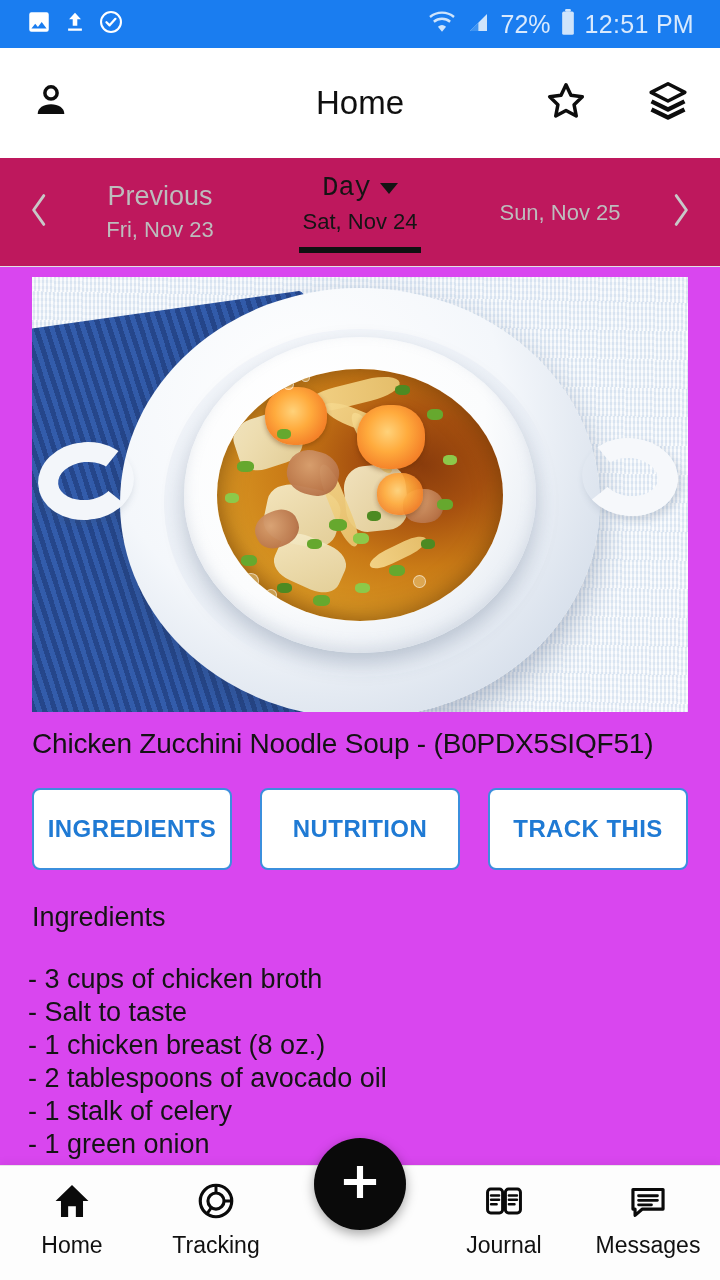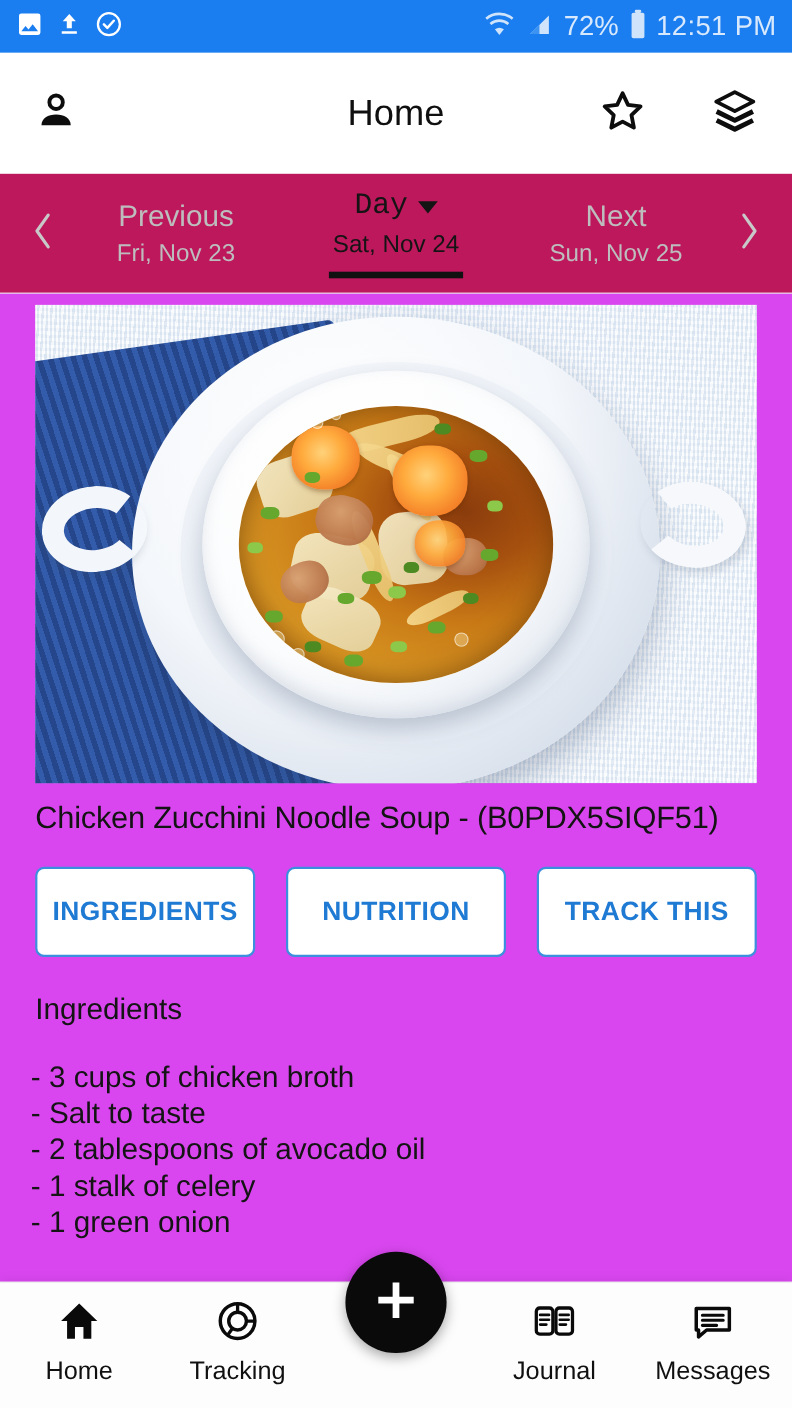--- a/index.html
+++ b/index.html
@@ -8,21 +8,21 @@
     background: #ffffff;
     font-family: "Liberation Sans", sans-serif;
     overflow: hidden;
   }
   .phone { position: relative; width: 720px; height: 1280px; background: #fff; overflow: hidden; }
 
   
   .statusbar {
     height: 48px; background: #1a7df0;
     display: flex; align-items: center; justify-content: space-between;
-    padding: 0 14px;
+    padding: 0 26px;
   }
   .sb-left { display: flex; align-items: center; gap: 12px; }
   .sb-right { display: flex; align-items: center; gap: 9px; }
   .sb-time {
     color: #d8e9fd; font-size: 25px; letter-spacing: .3px;
     font-family: "Liberation Sans", sans-serif;
   }
   .sb-batt-text { color: #d8e9fd; font-size: 25px; }
 
   
@@ -283,21 +283,20 @@
     </div>
     <div class="dn-col dn-active">
       <div class="dn-top">
         <span>Day</span>
         <span class="caret"></span>
       </div>
       <div class="dn-bot">Sat, Nov 24</div>
       <div class="underline"></div>
     </div>
     <div class="dn-col dn-muted">
-      <div class="dn-top">Next</div>
       <div class="dn-bot">Sun, Nov 25</div>
     </div>
     <div class="chev">
       <svg width="30" height="48" viewBox="0 0 24 40">
           <path fill="none" stroke="#c8c8c8" stroke-width="2.4" stroke-linecap="round" stroke-linejoin="round" d="M8 8l8.5 12L8 32"></path>
         </svg>
     </div>
   </div>
   <div class="divider-row"></div>
 
@@ -362,20 +361,21 @@
       <div class="obtn">INGREDIENTS</div>
       <div class="obtn">NUTRITION</div>
       <div class="obtn">TRACK THIS</div>
     </div>
 
     <div class="sec-head">Ingredients</div>
 
     <div class="ing-list">
       <div class="ing-item">- 3 cups of chicken broth</div>
       <div class="ing-item">- Salt to taste</div>
+      <div class="ing-item">- 1 chicken breast (8 oz.)</div>
       <div class="ing-item">- 2 tablespoons of avocado oil</div>
       <div class="ing-item">- 1 stalk of celery</div>
       <div class="ing-item">- 1 green onion</div>
     </div>
   </div>
 
   <div class="bottomnav">
     <div class="navitem">
       <span>
         <svg width="42" height="42" viewBox="0 0 24 24">

